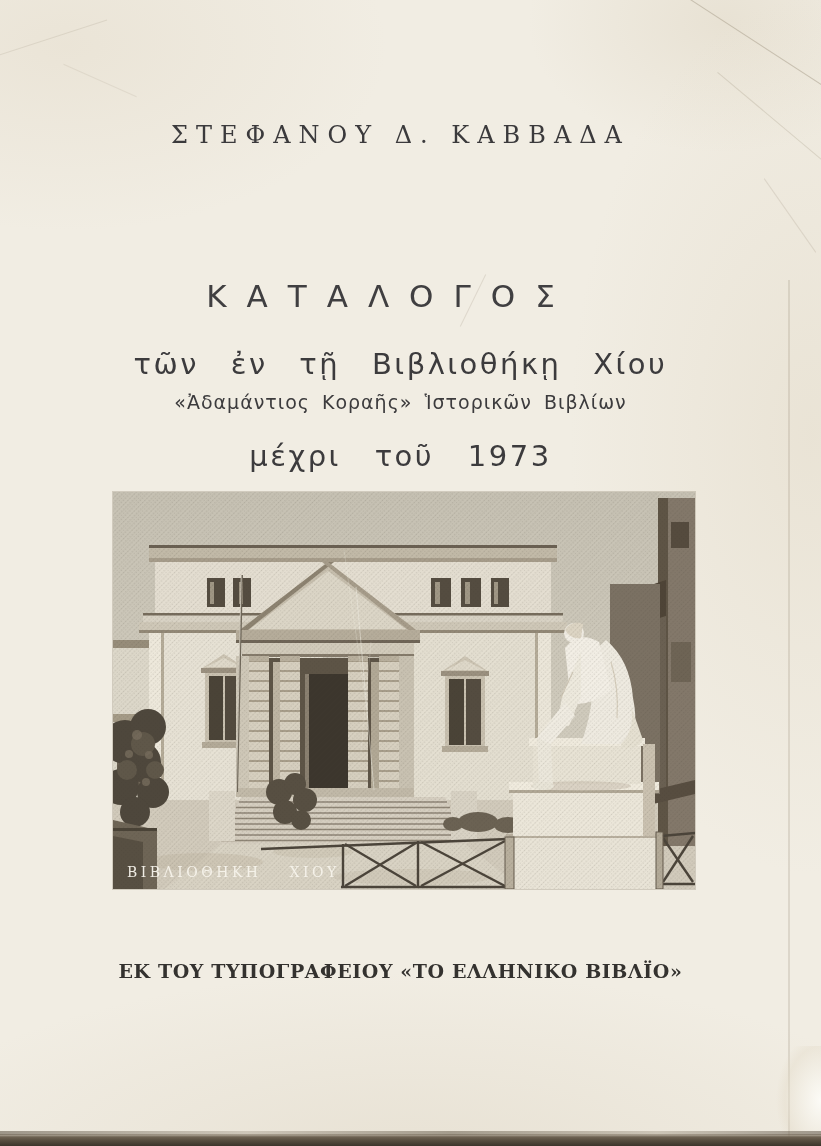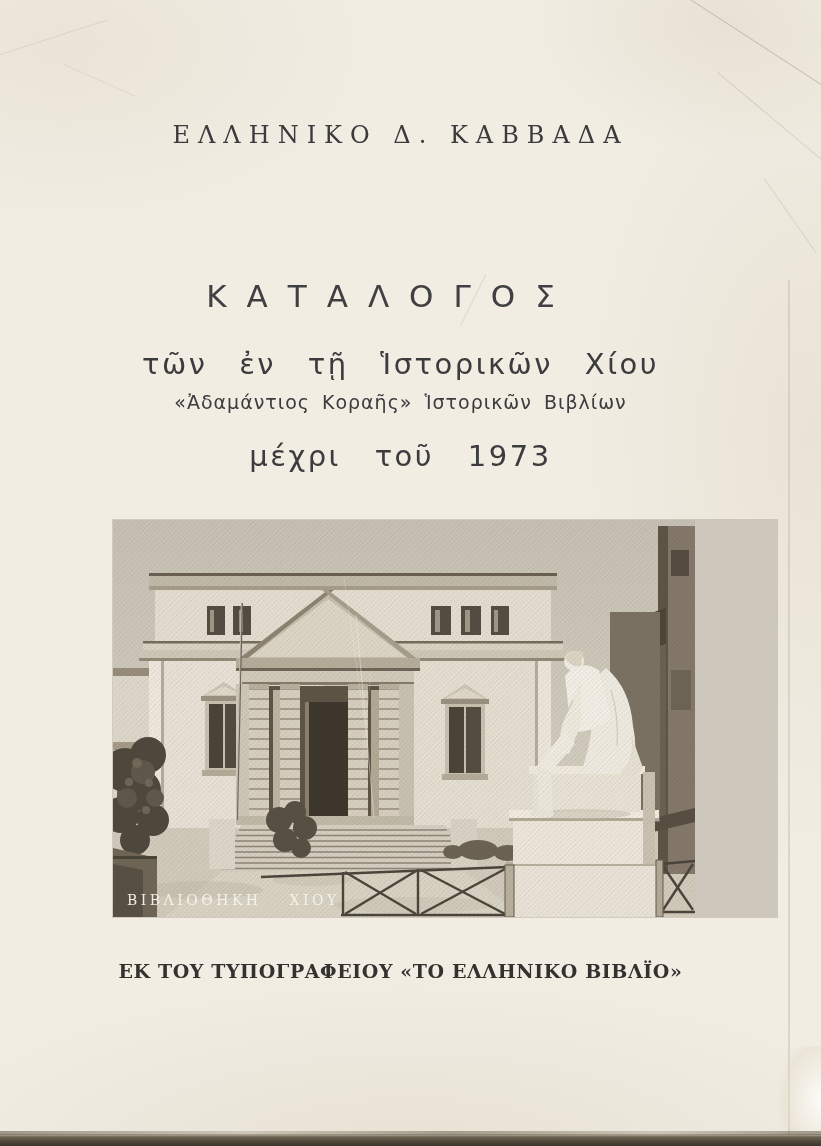--- a/index.html
+++ b/index.html
@@ -42,21 +42,21 @@
     font-size:21px;letter-spacing:2px;color:#34322f;white-space:nowrap;
   }
   .imprint1 .year{margin-left:20px;}
   .imprint2{
     position:absolute;left:0;right:20px;top:960px;text-align:center;
     font-family:"DejaVu Serif","Liberation Serif",serif;
     font-size:19px;letter-spacing:.6px;color:#34322f;white-space:nowrap;font-weight:bold;
   }
   
   .photo{
-    position:absolute;left:113px;top:520px;width:664px;height:397px;
+    position:absolute;left:113px;top:492px;width:582px;height:397px;
     outline:1px solid rgba(150,140,120,.35);
     background:#cdc8bb;
   }
   .photo svg{display:block;width:582px;height:397px;}
   
   .crease{position:absolute;background:rgba(158,147,126,.45);pointer-events:none;}
   .crease.c1{width:185px;height:1px;left:664px;top:42px;transform:rotate(33deg);}
   .crease.c2{width:150px;height:1px;left:700px;top:120px;transform:rotate(40deg);opacity:.6;}
   .crease.c3{width:90px;height:1px;left:745px;top:215px;transform:rotate(55deg);opacity:.5;}
   .crease.v1{width:1.5px;height:860px;left:788px;top:280px;opacity:.55;}
@@ -74,25 +74,25 @@
   .bottom-edge::before{
     content:"";position:absolute;left:0;top:-3px;width:100%;height:4px;
     background:linear-gradient(to right, rgba(90,80,65,.55), rgba(120,108,90,.25) 30%, rgba(95,85,68,.5) 55%, rgba(130,118,98,.3) 80%, rgba(80,70,56,.5));
   }
 </style>
 </head>
 <body>
 
 <div class="page">
 
-  <div class="author">ΕΛΛΗΝΙΚΟ Δ. ΚΑΒΒΑΔΑ</div>
+  <div class="author">ΣΤΕΦΑΝΟΥ Δ. ΚΑΒΒΑΔΑ</div>
 
   <div class="title">ΚΑΤΑΛΟΓΟΣ</div>
 
-  <div class="sub sub1">τῶν ἐν τῇ Ἱστορικῶν Χίου</div>
+  <div class="sub sub1">τῶν ἐν τῇ Βιβλιοθήκῃ Χίου</div>
   <div class="sub sub2">«Ἀδαμάντιος Κοραῆς» Ἱστορικῶν Βιβλίων</div>
   <div class="sub sub3">μέχρι τοῦ 1973</div>
 
   <div class="photo">
     <svg viewBox="0 0 582 397">
       <defs>
         <linearGradient id="sky" x1="0" y1="0" x2="0" y2="1">
           <stop offset="0" stop-color="#c6c1b3"></stop>
           <stop offset="1" stop-color="#d8d3c5"></stop>
         </linearGradient>

